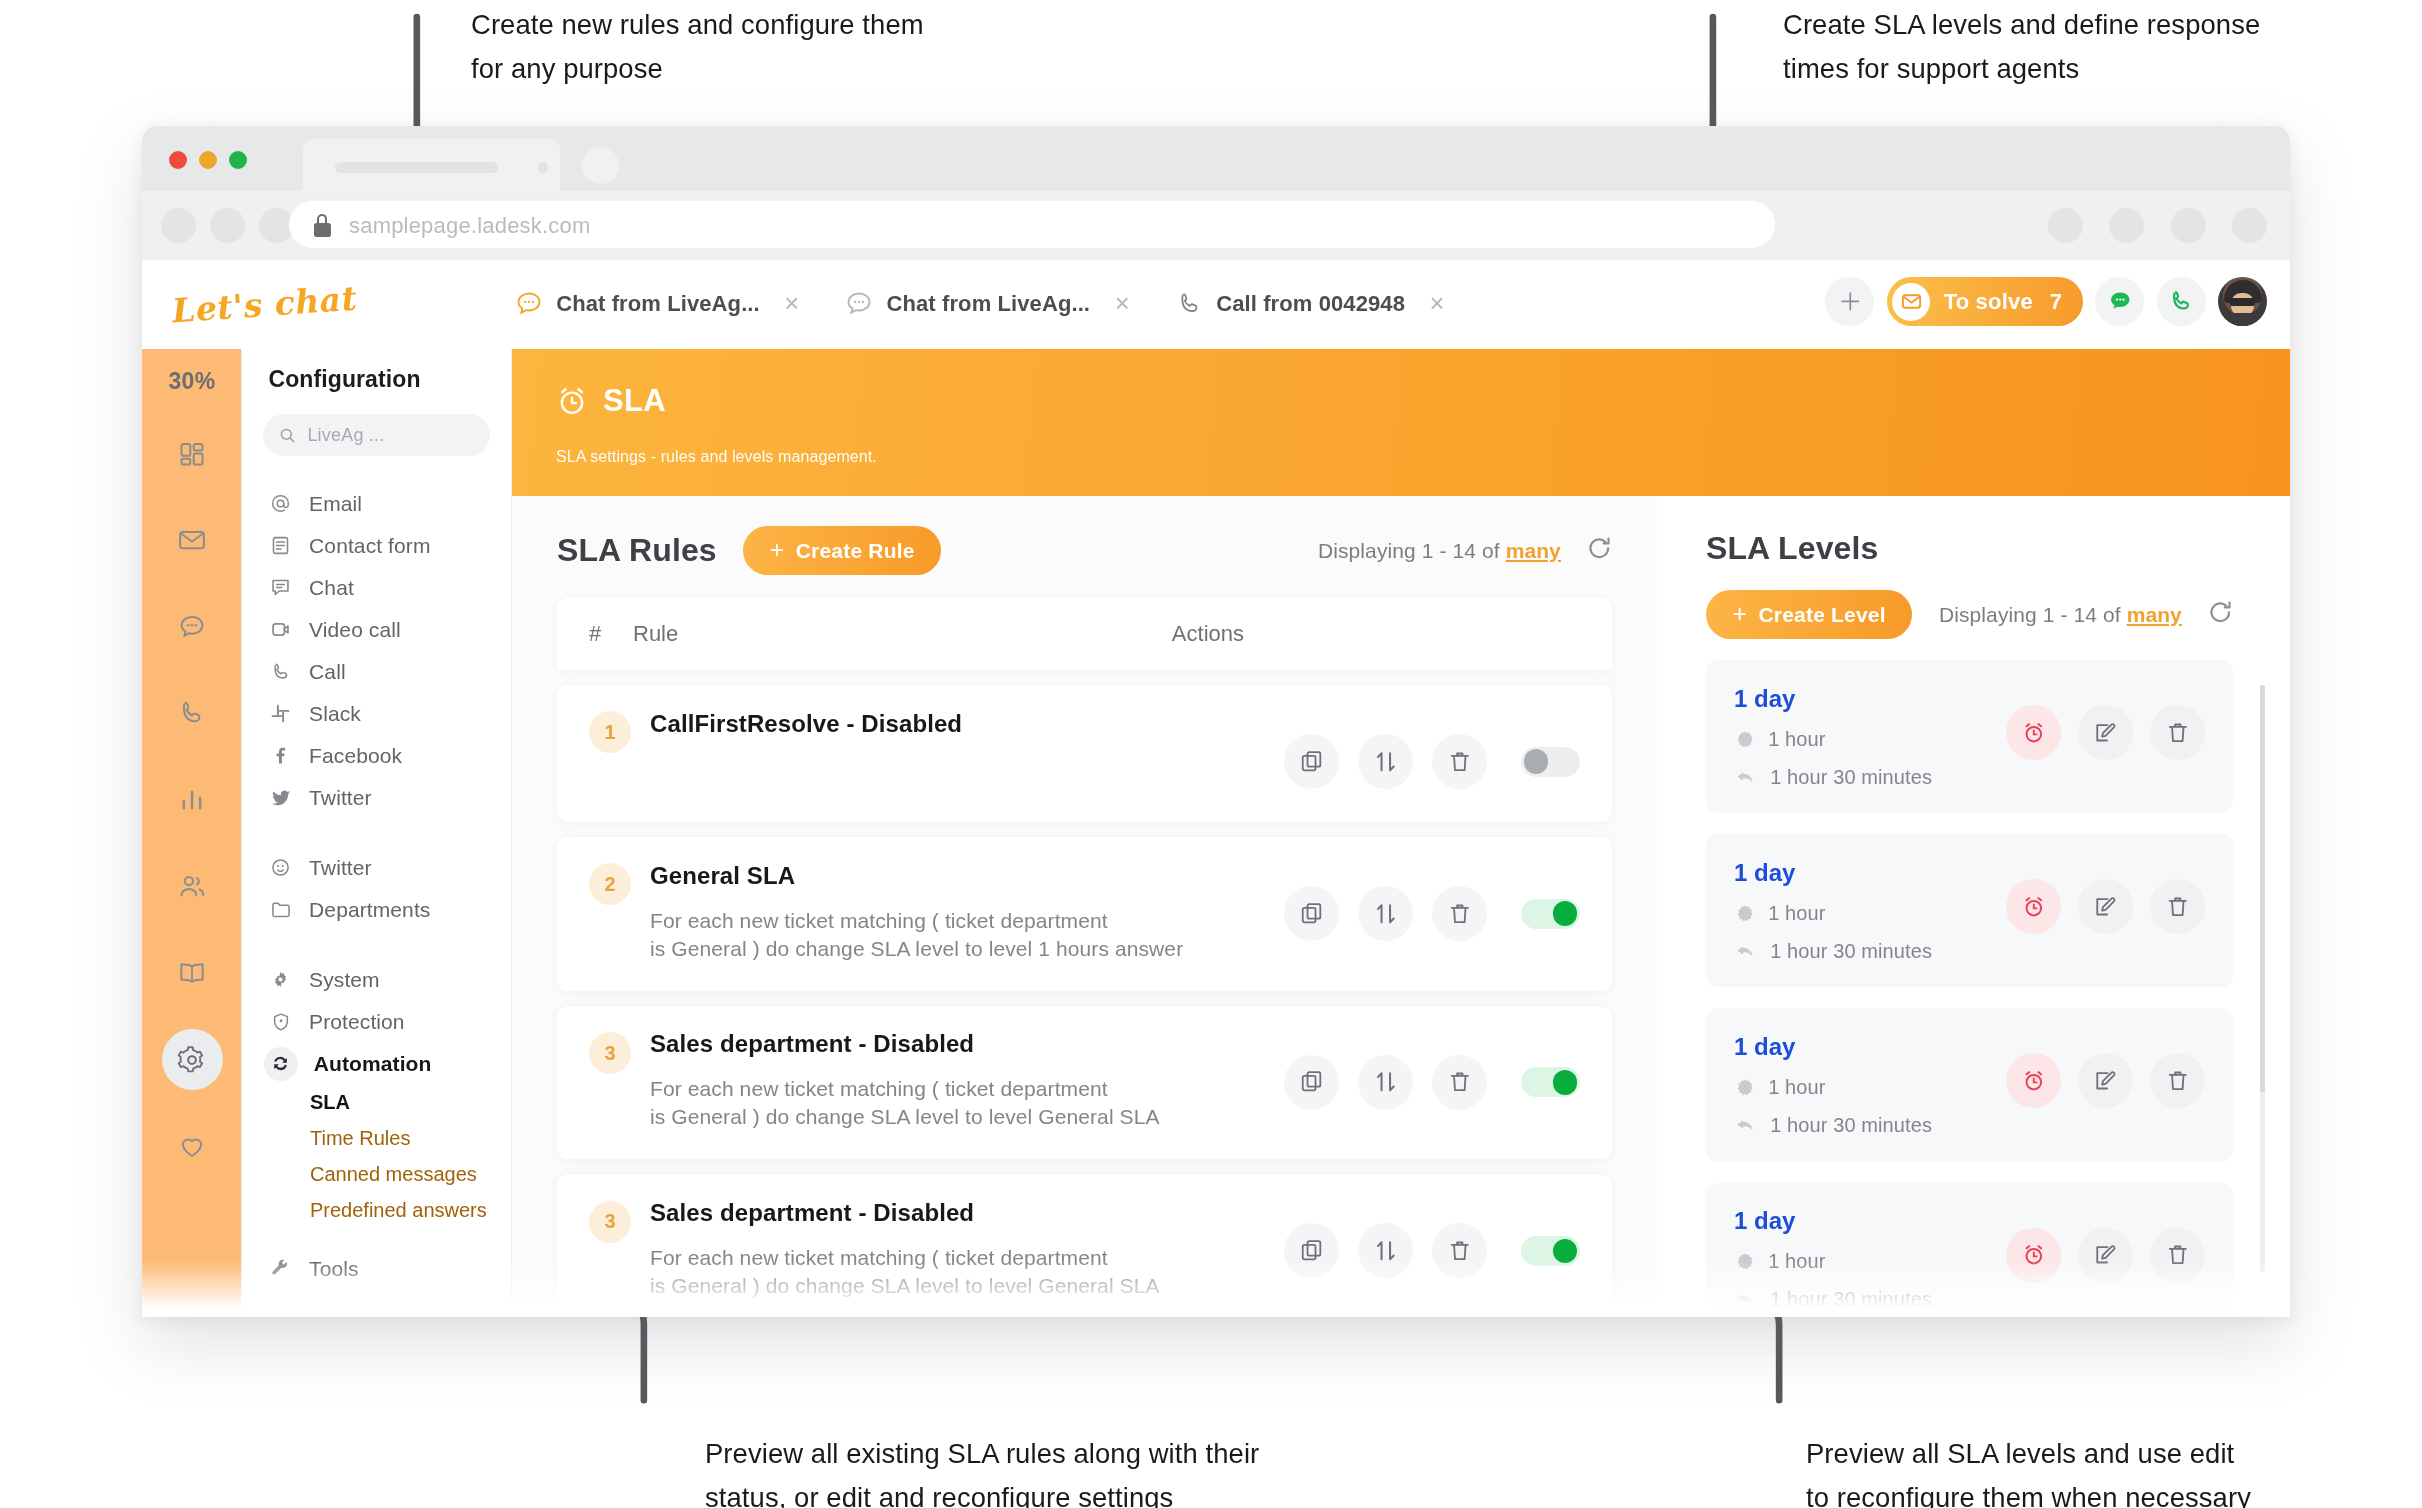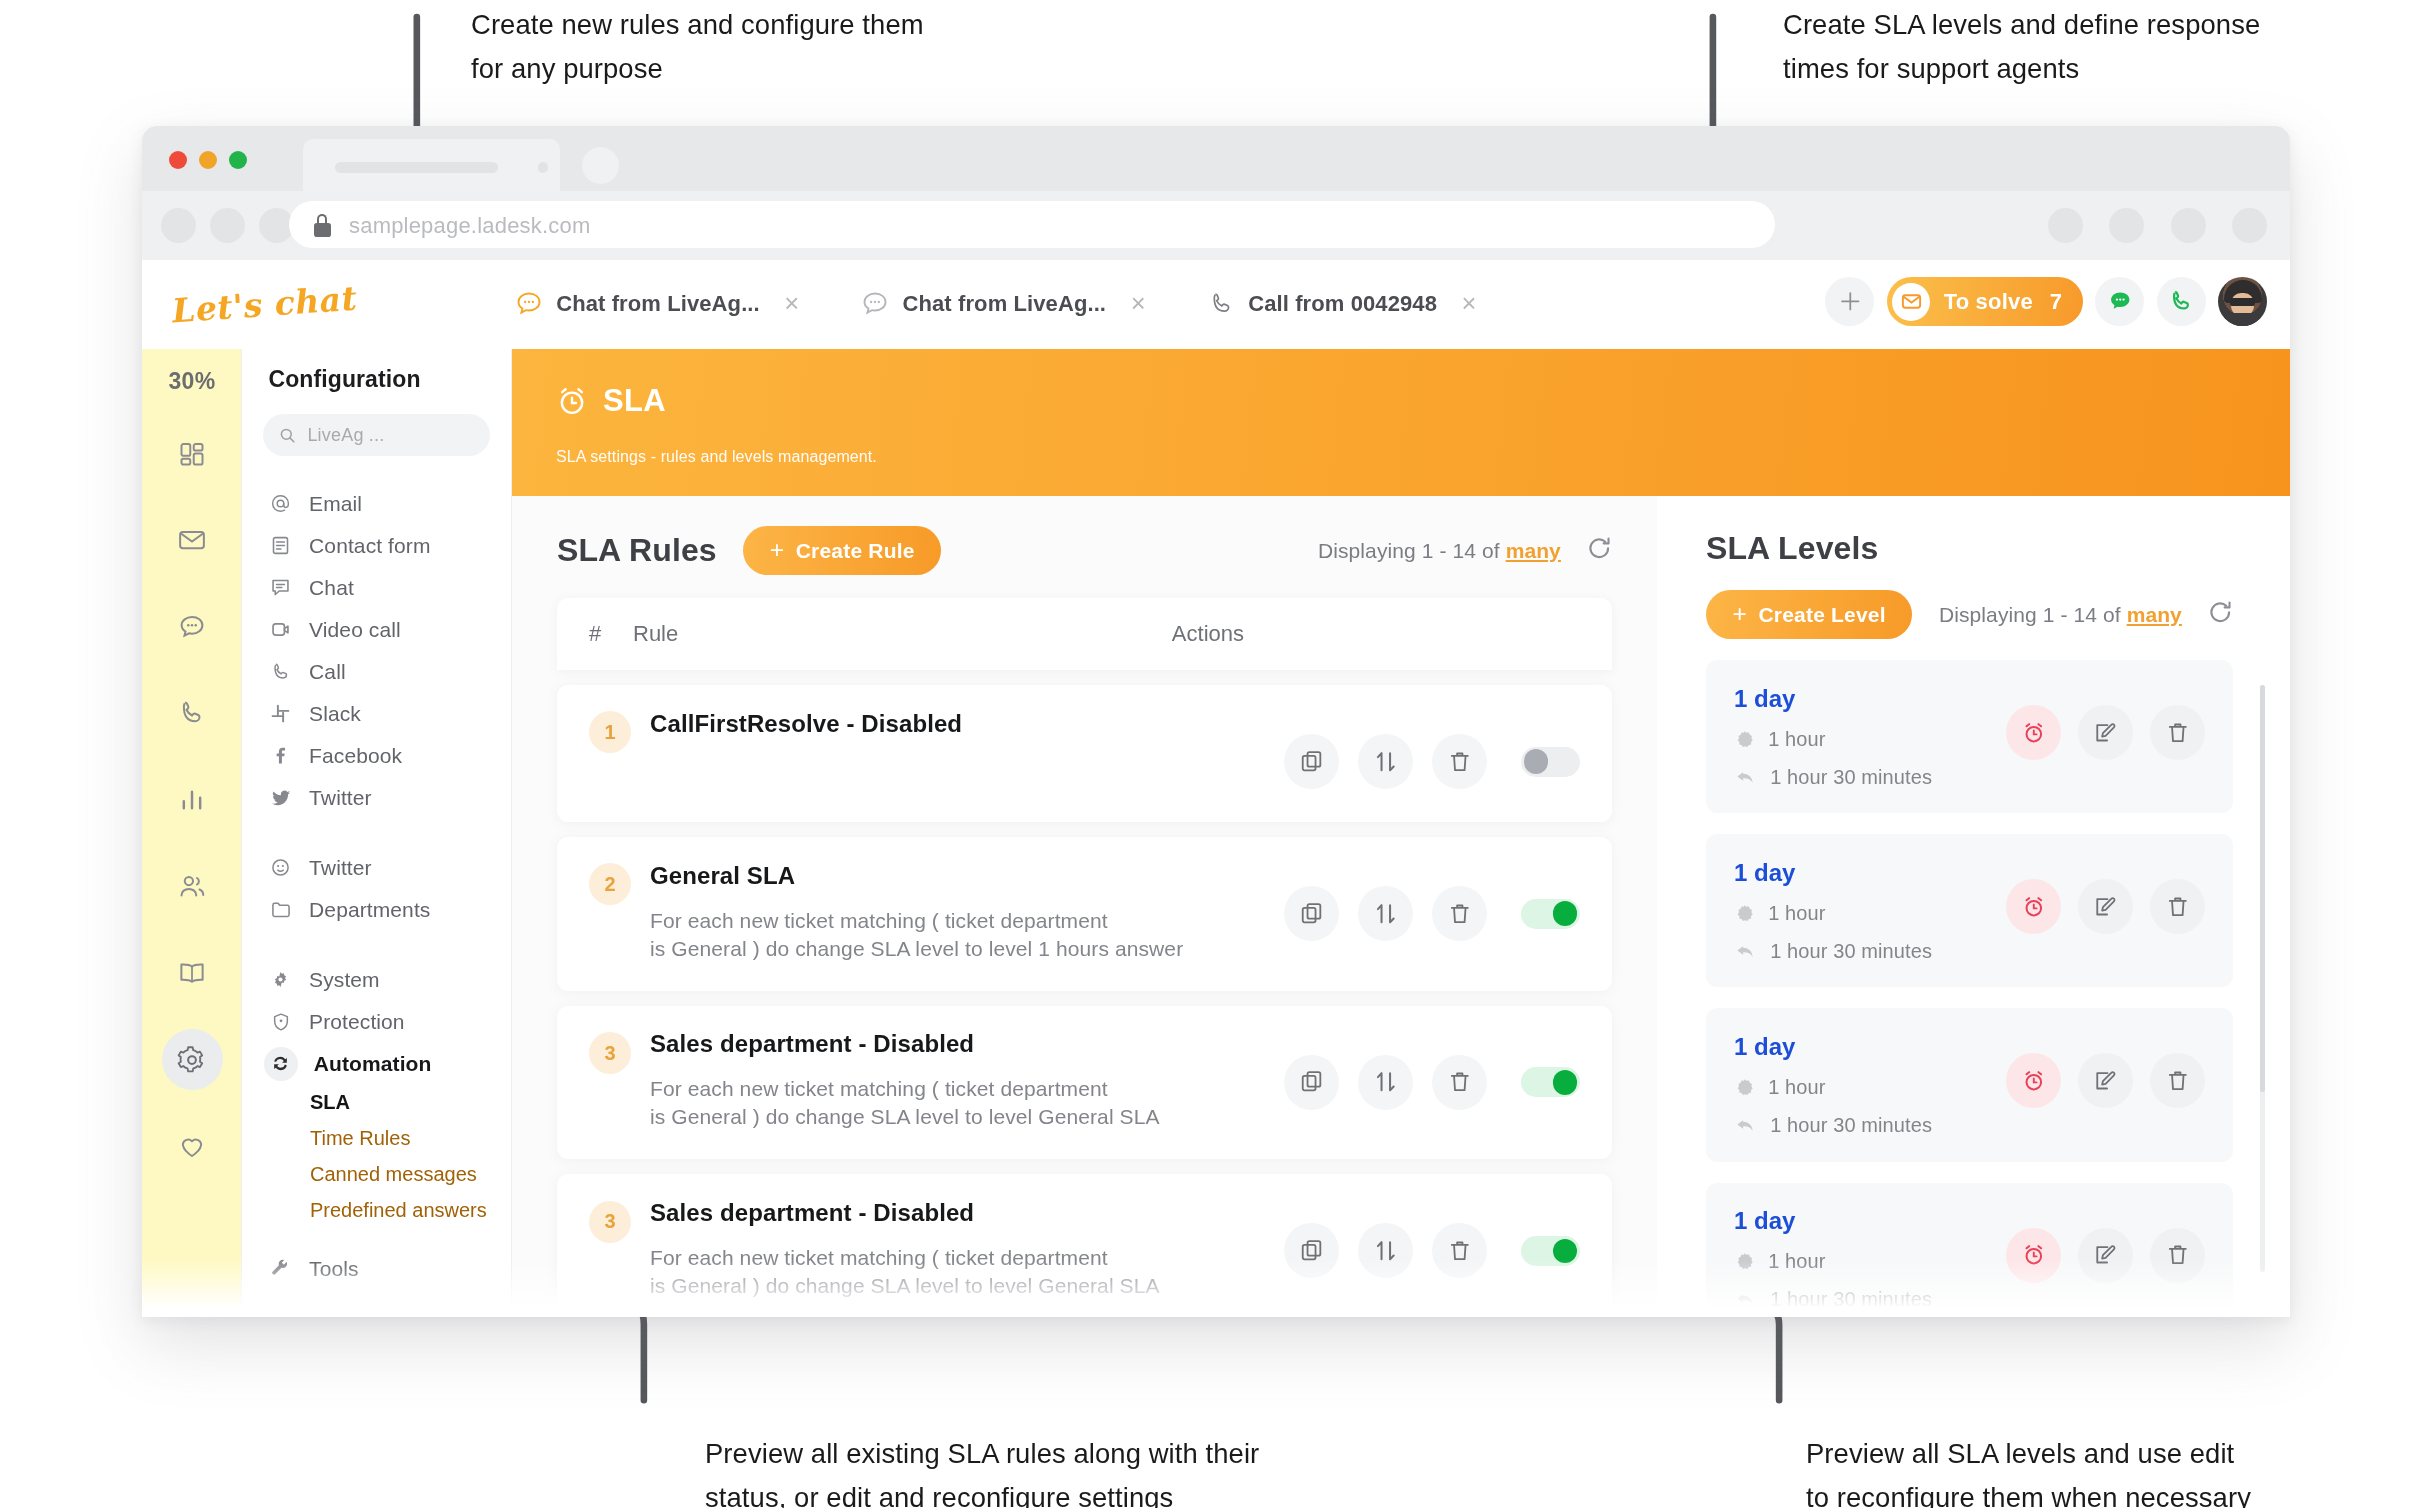--- a/index.html
+++ b/index.html
@@ -73,21 +73,21 @@
     position:relative; height:89px; background:#ffffff;
   }
   .logo {
     position:absolute; left:30px; top:24.6px;
     font-family:"DejaVu Serif", serif;
     font-style: italic;
     font-size:33px; color:#f5a623; font-weight:600;
     transform: rotate(-4deg);
     letter-spacing:0.5px;
   }
-  .tabstrip { position:absolute; left:350px; top:19px; display:flex; align-items:flex-start; gap:16px; }
+  .tabstrip { position:absolute; left:350px; top:19px; display:flex; align-items:flex-start; gap:0; }
   .ctab { display:flex; align-items:center; gap:13.2px; padding:0 23px; height:49px; }
   .ctab .lbl { font-size:22px; color:#4b4d52; font-weight:600; letter-spacing:0.1px; white-space:nowrap;}
   .ctab .x { font-size:25.6px; color:#b6b8bd; margin-left:11.4px; line-height:1;}
   .ctab svg { flex:0 0 auto; }
 
   .header-right { position:absolute; right:23px; top:17px; display:flex; align-items:center; gap:12.3px; }
   .circ-btn { width:49px; height:49px; border-radius:50%; background:#f2f3f4; display:flex; align-items:center; justify-content:center; }
   .to-solve {
     height:49px; border-radius:24.6px;
     background:linear-gradient(95deg,#fbbf4a 0%,#f79a2b 100%);
@@ -106,21 +106,21 @@
   }
   .avatar .hair { position:absolute; left:5.7px; top:2.8px; width:38px; height:23px; background:#2f2d2e; border-radius:19px 19px 3.8px 3.8px;}
   .avatar .face { position:absolute; left:13.2px; top:16px; width:23px; height:24px; background:#e3bb96; border-radius:11.4px 11.4px 13.2px 13.2px;}
   .avatar .glass{ position:absolute; left:12.3px; top:21px; width:24.6px; height:7.6px; background:#2b2b2d; border-radius:2.8px;}
   .avatar .body { position:absolute; left:1.9px; bottom:0; width:45px; height:13.2px; background:#3b3a3d; border-radius:15px 15px 0 0;}
 
   
   .app-body { position:relative; height:968px; background:#ffffff; display:flex; }
 
   .icon-rail {
-    width:100px; background:#fef9c3; position:relative; flex:0 0 100px;
+    width:100px; background:#fdba74; position:relative; flex:0 0 100px;
     border-right:0.9px solid #eeeff0;
   }
   .pct { position:absolute; top:19px; left:0; width:100px; text-align:center; font-size:23px; font-weight:700; color:#6b6d71; letter-spacing:0.3px;}
   .rail-items { position:absolute; top:74px; left:0; width:100px; display:flex; flex-direction:column; align-items:center; gap:25.6px;}
   .rail-ico { width:61px; height:61px; border-radius:50%; display:flex; align-items:center; justify-content:center; }
   .rail-ico.active { background:#ebecee; }
 
   .config-pane {
     width:270px; flex:0 0 270px; background:#ffffff; position:relative;
     border-right:0.9px solid #eeeff0;

